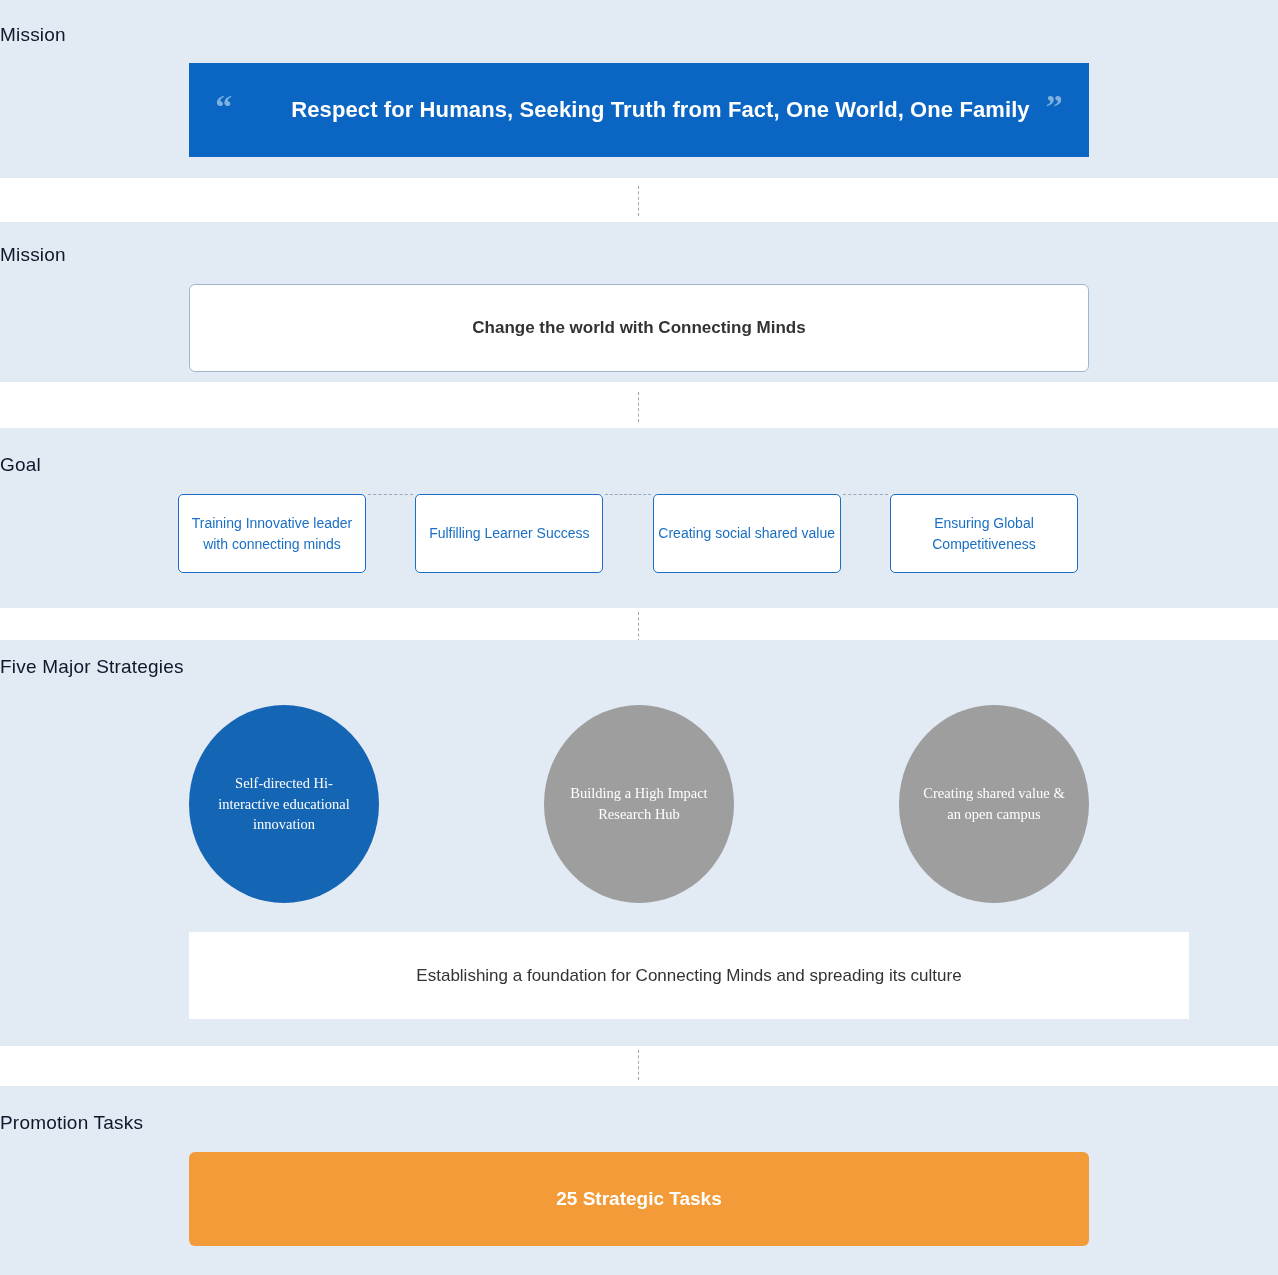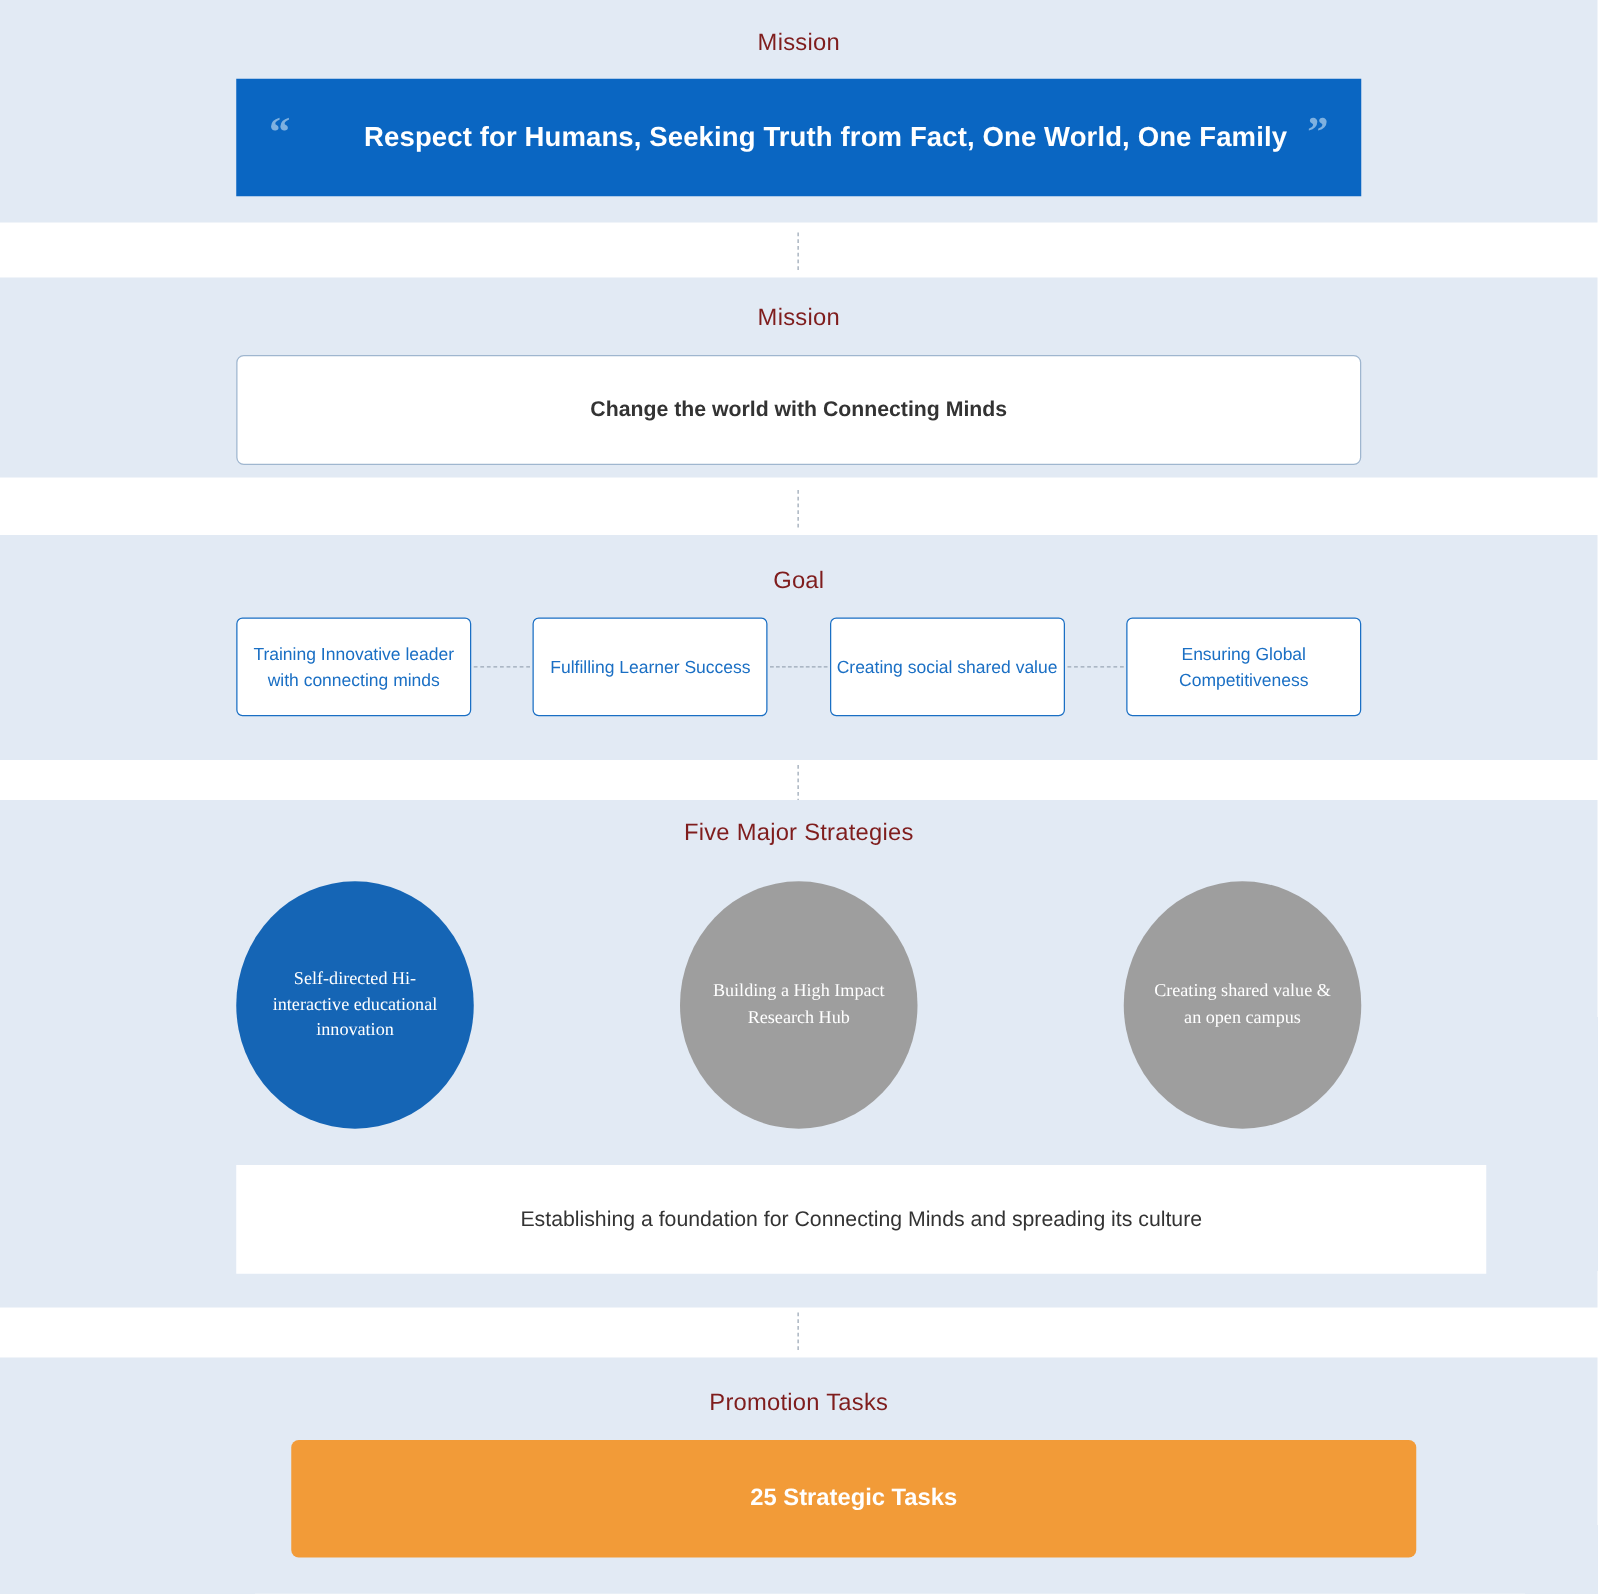--- a/index.html
+++ b/index.html
@@ -23,23 +23,23 @@
 
   
   .band {
     position: absolute;
     left: 0;
     width: 1278px;
     background: #e2eaf4;
     box-sizing: border-box;
   }
   .band-title {
-    text-align: center;
+    text-align: left;
     font-size: 19px;
-    color: #7f1d1d;
+    color: #0f172a;
     letter-spacing: 0.2px;
   }
 
   
   .connector {
     position: absolute;
     left: 638px;
     width: 0;
     border-left: 1px dashed #9aa7b5;
     height: 30px;
@@ -94,26 +94,25 @@
   .vision-text {
     font-size: 17px;
     font-weight: bold;
     color: #333333;
   }
 
   
   #goal-band { top: 428px; height: 180px; padding-top: 26px; }
   .goal-row {
     position: absolute;
-    left: 189px;
+    left: 178px;
     top: 494px;
     width: 900px;
     display: flex;
     justify-content: space-between;
-    align-items: center;
   }
   .goal-box {
     width: 188px;
     height: 79px;
     border: 1px solid #1a6fc4;
     border-radius: 5px;
     background: #ffffff;
     display: flex;
     align-items: center;
     justify-content: center;
@@ -180,21 +179,20 @@
     position: absolute;
     left: 189px;
     top: 1152px;
     width: 900px;
     height: 94px;
     background: #f29b38;
     border-radius: 6px;
     display: flex;
     align-items: center;
     justify-content: center;
-    margin-left: 44px;
   }
   .promotion-text {
     color: #ffffff;
     font-size: 19px;
     font-weight: bold;
   }
 </style>
 </head>
 <body>
 

